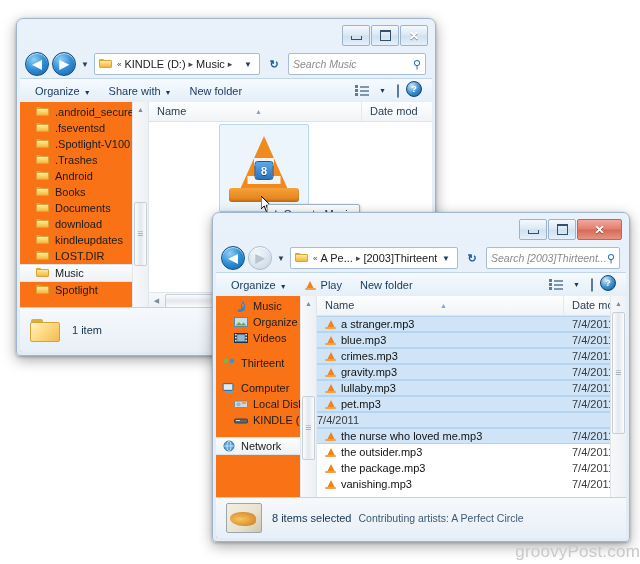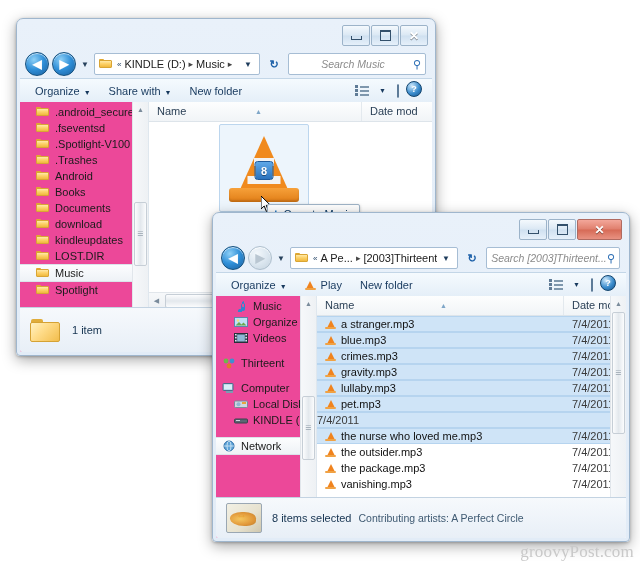--- a/index.html
+++ b/index.html
@@ -43,21 +43,21 @@
   .addr{flex:1;height:20px;background:#fff;border:1px solid #a6bdd4;border-radius:2px;
         display:flex;align-items:center;padding:0 2px;min-width:0;}
   .addr .fico{width:15px;height:13px;margin:0 3px 0 2px;flex:none;}
   .crumbs{display:flex;align-items:center;gap:3px;font-size:11px;color:#202020;white-space:nowrap;overflow:hidden;}
   .crumbs .sep{color:#2b4a6b;font-size:8px;}
   .crumbs .chev{color:#444;font-size:9px;}
   .addr .ddn{margin-left:auto;color:#1e3c5c;font-size:8px;padding:0 5px;}
   .refresh{width:22px;height:20px;display:flex;align-items:center;justify-content:center;
            color:#1b5fa8;font-size:11px;font-weight:bold;}
   .search{width:128px;height:20px;background:#fff;border:1px solid #a6bdd4;border-radius:2px;
-          display:flex;align-items:center;padding:0 4px;text-align:center;}
+          display:flex;align-items:center;padding:0 4px;}
   .search .ph{flex:1;font-style:italic;color:#8b8b8b;font-size:10.5px;white-space:nowrap;overflow:hidden;}
   .search .mag{color:#2d6fb5;font-size:11px;}
 
   
   .cmdbar{height:24px;background:linear-gradient(to bottom,#f5fafe,#e4eef8);
      border-top:1px solid #c3d6e7;border-bottom:1px solid #a9c0d4;
      display:flex;align-items:center;padding:0 6px;gap:0;}
   .cmd{padding:0 9px;height:20px;line-height:20px;color:#17395e;font-size:11px;white-space:nowrap;}
   .cmd .car{font-size:7px;margin-left:4px;color:#17395e;}
   .cmdspacer{flex:1;}
@@ -67,21 +67,21 @@
   .paneico{width:15px;height:12px;border:1px solid #5d7b98;border-radius:1px;
       background:linear-gradient(to right,#fff 0 58%, #9dc6e8 58% 100%);}
   .helpico{width:14px;height:14px;border-radius:50%;
       background:radial-gradient(circle at 34% 28%,#cfe9fb 0%,#3a8ccd 55%,#14548e 100%);
       color:#fff;font-size:9px;font-weight:bold;display:flex;align-items:center;justify-content:center;
       border:1px solid #12456f;}
 
   
   .body{position:absolute;left:0;right:0;bottom:0;top:80px;display:flex;background:#fff;}
   .w2 .body{top:80px;}
-  .navpane{width:128px;background:#ec4899;position:relative;overflow:hidden;
+  .navpane{width:128px;background:#f97316;position:relative;overflow:hidden;
            border-right:1px solid #dfe7ee;}
   .w2 .navpane{width:100px;}
   .filepane{flex:1;position:relative;background:#fff;overflow:hidden;}
 
   
   .tree{padding-top:2px;}
   .titem{display:flex;align-items:center;height:16px;padding-left:16px;font-size:11px;color:#1b1b1b;white-space:nowrap;}
   .titem.sel{background:linear-gradient(to bottom,#fcfdfe,#eef2f6);
      border:1px solid #dbe3ea;border-left:none;border-right:none;height:16px;}
   .titem .ic{width:14px;height:12px;margin-right:5px;flex:none;}
@@ -174,21 +174,21 @@
      text-shadow:0 1px 0 rgba(0,0,0,.4);}
   .cursor{position:absolute;left:261px;top:196px;width:11px;height:17px;}
 
   
   .tip{position:absolute;left:267px;top:204px;height:17px;background:#fdfdfd;border:1px solid #9eb3c6;
      border-radius:2px;display:flex;align-items:center;padding:0 6px 0 4px;gap:4px;
      box-shadow:0 1px 3px rgba(0,0,0,.25);}
   .tip .plus{color:#1d74c4;font-size:13px;font-weight:bold;line-height:1;}
   .tip .txt{font-size:11px;color:#0b3a66;white-space:nowrap;}
 
-  .watermark{position:absolute;right:6px;bottom:2px;font-family:Liberation Serif, serif;
+  .watermark{position:absolute;right:0;bottom:2px;font-family:Liberation Sans, sans-serif;
      font-size:17px;color:#c9c9c9;letter-spacing:.2px;}
 </style>
 </head>
 <body>
 
 <div class="win w1">
   <div class="win-inner">
 
     <div class="titlebar">
       <div class="wbtns">

